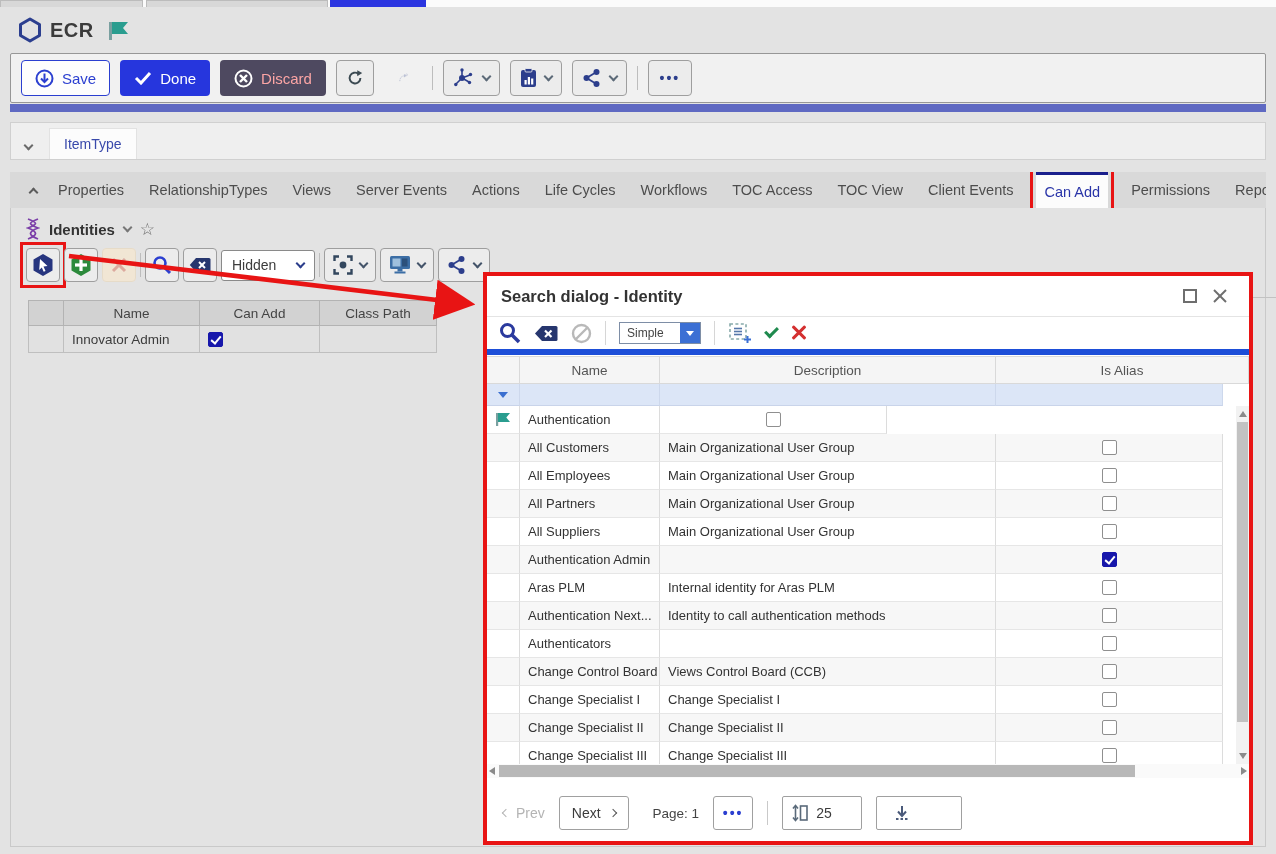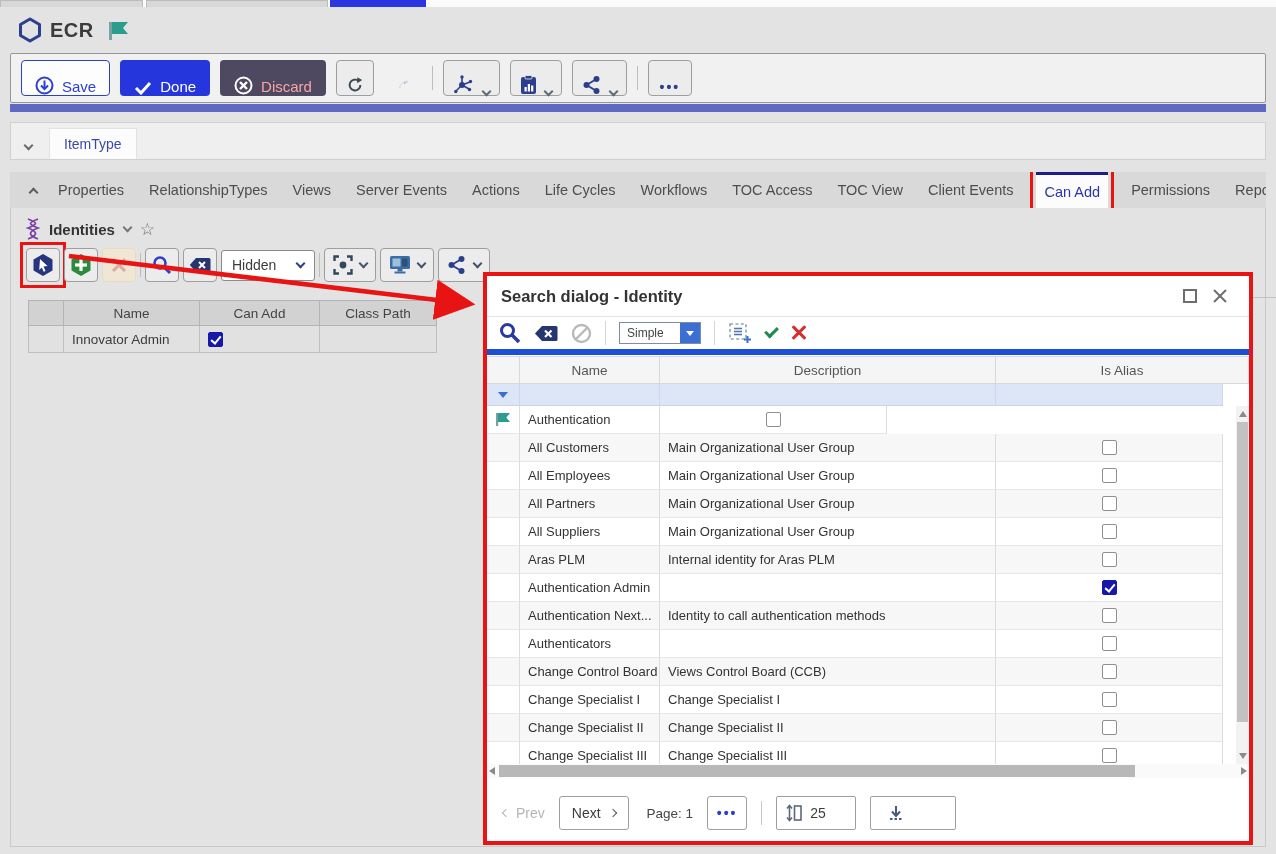--- a/index.html
+++ b/index.html
@@ -19,21 +19,21 @@
   
   .topstrip{left:0;top:0;width:1276px;height:7px;background:#fbfbfb}
   .topstrip .seg{position:absolute;top:0;height:7px;background:#d8d8d8;border:1px solid #bcbcbc;border-bottom:none}
   .topstrip .seg.active{background:#2b35e0;border-color:#2b35e0}
   
   .hdr{left:0;top:7px;width:1276px;height:46px}
   .hdr .ttl{font-size:20px;font-weight:bold;color:#3b3b3b;letter-spacing:.5px}
   
   .mtb{left:10px;top:53px;width:1256px;height:50px;background:#f1f1f1;border:1px solid #979797;border-radius:2px;
        display:flex;align-items:center;gap:10px;padding:0 10px}
-  .btn{display:flex;align-items:flex-end;justify-content:center;gap:8px;height:36px;padding:0 13px;
+  .btn{display:flex;align-items:center;justify-content:center;gap:8px;height:36px;padding:0 13px;
        border-radius:4px;font-size:15px;cursor:pointer;border:1px solid transparent;flex:0 0 auto}
   .btn.outline{background:#fdfdfd;border-color:#2b3fd0;color:#2b3fd0}
   .btn.primary{background:#2636dd;color:#fff}
   .btn.dark{background:#4e4960;color:#fca5a5}
   .btn.icon{background:#ececec;border:1px solid #9e9e9e;color:#2c3e8c;padding:0 9px}
   .btn.ghost{background:transparent;border-color:transparent}
   .dots{color:#2b3fd0;font-weight:bold;font-size:14px;letter-spacing:2px}
   .bluebar{left:10px;top:104px;width:1256px;height:8px;background:#5f69c2}
   
   .itbar{left:10px;top:122px;width:1256px;height:38px;background:#efefef;border:1px solid #d0d0d0;display:flex;align-items:flex-end}
@@ -112,21 +112,21 @@
   .hscroll{position:relative;height:14px;background:#fafafa;width:762px}
   .hscroll .thumb{position:absolute;left:12px;top:1px;height:12px;width:636px;background:#b8b8b8}
   .harrow{position:absolute;top:3px;width:0;height:0;border-top:4px solid transparent;border-bottom:4px solid transparent}
   .harrow.lf{left:2px;border-right:6px solid #8a8a8a}
   .harrow.rt{right:2px;border-left:6px solid #8a8a8a}
   
   .dlg-foot{position:absolute;left:0;bottom:8px;width:762px;height:40px;display:flex;align-items:center;padding:0 16px;gap:14px}
   .pager-prev{color:#b4b4b4;font-size:14px;display:flex;align-items:center;gap:7px}
   .pager-next{height:34px;border:1px solid #a0a0a0;border-radius:3px;background:#fff;display:flex;align-items:center;
               gap:9px;padding:0 12px;font-size:14px;color:#3c3c3c;cursor:pointer}
-  .pagelbl{font-size:13.5px;color:#444;margin-left:4px}
+  .pagelbl{font-size:13.5px;color:#444;margin-left:10px}
   .dotsbtn{height:34px;width:40px;border:1px solid #a0a0a0;border-radius:3px;background:#fff;display:flex;
            align-items:center;justify-content:center;cursor:pointer}
   .sizebox{height:34px;width:80px;border:1px solid #a0a0a0;border-radius:2px;background:#fff;display:flex;
            align-items:center;gap:8px;padding:0 9px;font-size:14px;color:#3c3c3c}
   .dlbtn{height:34px;width:86px;border:1px solid #a0a0a0;border-radius:2px;background:#fff;display:flex;
          align-items:center;padding-left:16px;cursor:pointer}
   .smallchev{width:6px;height:6px;border-right:1.5px solid #8a8a8a;border-bottom:1.5px solid #8a8a8a;display:inline-block}
   .smallchev.lf{transform:rotate(135deg)}.smallchev.rt{transform:rotate(-45deg)}
   .behindline{left:1253px;top:297px;width:23px;height:1px;background:#c2c2c2}
 </style>
@@ -494,32 +494,32 @@
           <div class="dg-row">
             <div class="c ic"></div>
             <div class="c nm">All Suppliers</div>
             <div class="c ds">Main Organizational User Group</div>
             <div class="c al ctr" style="width:227px">
               <span class="cb"></span>
             </div>
           </div>
           <div class="dg-row">
             <div class="c ic"></div>
+            <div class="c nm">Authentication Admin</div>
+            <div class="c ds"></div>
+            <div class="c al ctr" style="width:227px">
+              <span class="cb checked"></span>
+            </div>
+          </div>
+          <div class="dg-row">
+            <div class="c ic"></div>
             <div class="c nm">Aras PLM</div>
             <div class="c ds">Internal identity for Aras PLM</div>
             <div class="c al ctr" style="width:227px">
               <span class="cb"></span>
-            </div>
-          </div>
-          <div class="dg-row">
-            <div class="c ic"></div>
-            <div class="c nm">Authentication Admin</div>
-            <div class="c ds"></div>
-            <div class="c al ctr" style="width:227px">
-              <span class="cb checked"></span>
             </div>
           </div>
           <div class="dg-row">
             <div class="c ic"></div>
             <div class="c nm">Authentication Next...</div>
             <div class="c ds">Identity to call authentication methods</div>
             <div class="c al ctr" style="width:227px">
               <span class="cb"></span>
             </div>
           </div>

